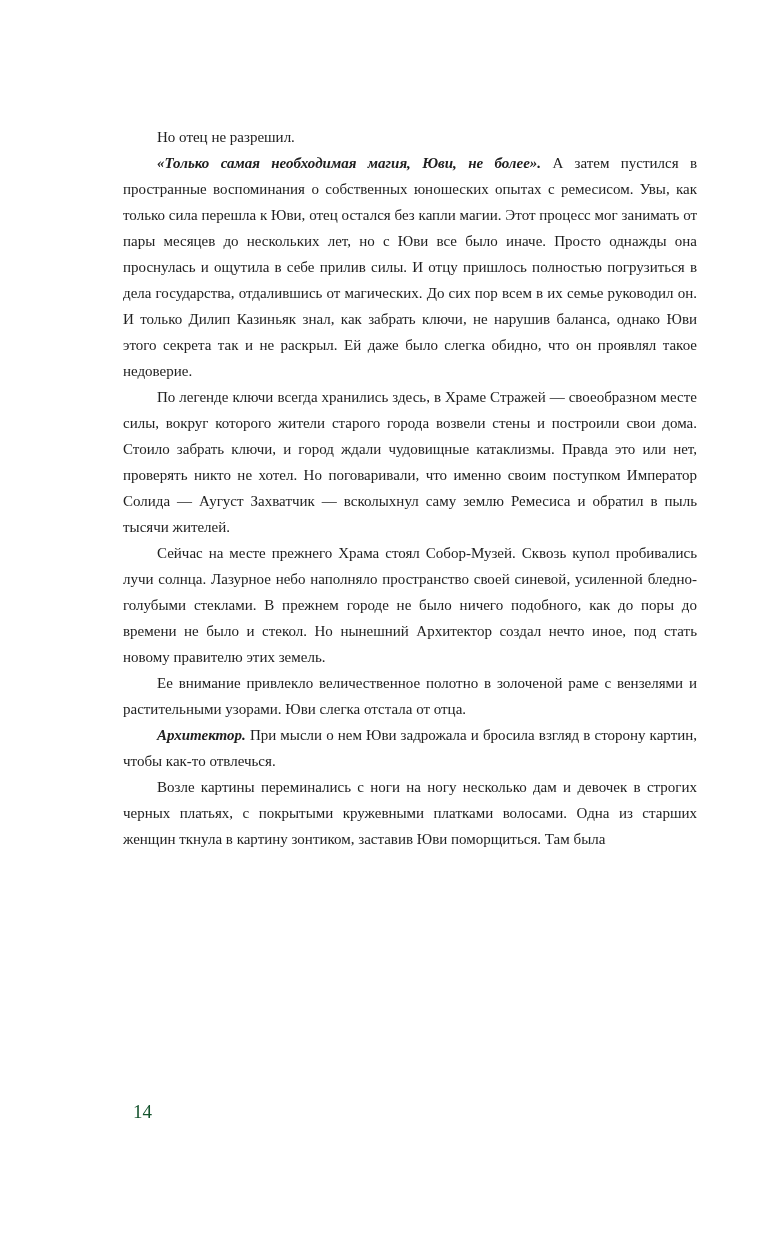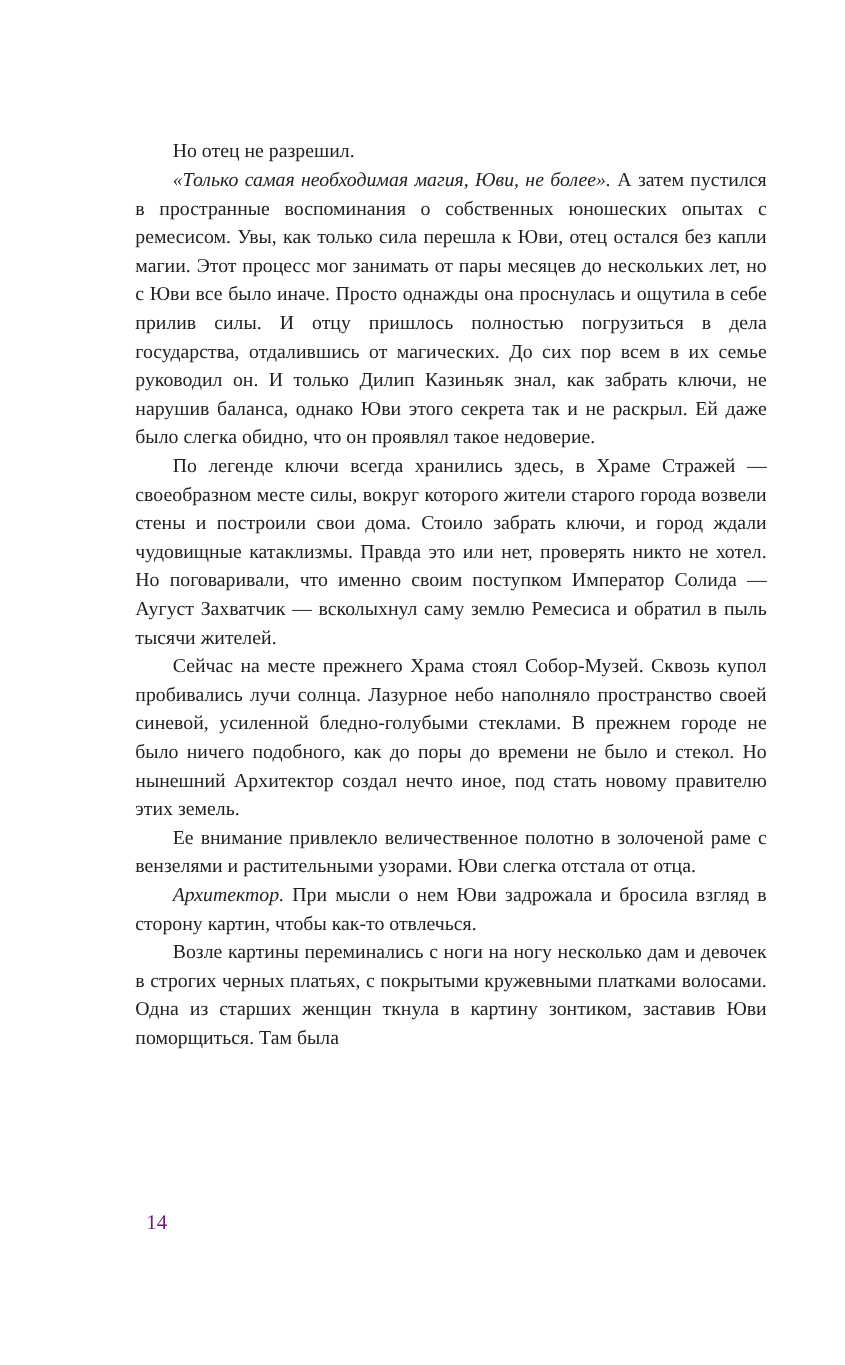--- a/index.html
+++ b/index.html
@@ -14,41 +14,42 @@
       background: #ffffff;
       overflow: hidden;
       font-family: "Liberation Serif", "DejaVu Serif", serif;
       color: #212121;
     }
     .text-block {
       position: absolute;
       left: 123px;
       top: 124px;
       width: 574px;
-      font-size: 18px;
+      font-size: 15px;
       line-height: 26px;
       text-align: justify;
       hyphens: auto;
       -webkit-hyphens: auto;
     }
     .text-block p {
       margin: 0;
       padding: 0;
       text-indent: 34px;
     }
     .italic {
       font-style: italic;
+      font-weight: bold;
     }
     .page-footer {
       position: absolute;
       left: 133px;
       top: 1100px;
       font-size: 19px;
       line-height: 24px;
-      color: #701a75;
+      color: #14532d;
     }
   </style>
 </head>
 <body>
 
 <div class="page">
   <div class="text-block">
       <p><span>Но отец не разрешил.</span></p>
       <p><span class="italic">«Только самая необходимая магия, Юви, не более».</span><span> А затем пустился в пространные воспоминания о собственных юношеских опытах с ремесисом. Увы, как только сила перешла к Юви, отец остался без капли магии. Этот процесс мог занимать от пары месяцев до нескольких лет, но с Юви все было иначе. Просто однажды она проснулась и ощутила в себе прилив силы. И отцу пришлось полностью погрузиться в дела государства, отдалившись от магических. До сих пор всем в их семье руководил он. И только Дилип Казиньяк знал, как забрать ключи, не нарушив баланса, однако Юви этого секрета так и не раскрыл. Ей даже было слегка обидно, что он проявлял такое недоверие.</span></p>
       <p><span>По легенде ключи всегда хранились здесь, в Храме Стражей — своеобразном месте силы, вокруг которого жители старого города возвели стены и построили свои дома. Стоило забрать ключи, и город ждали чудовищные катаклизмы. Правда это или нет, проверять никто не хотел. Но поговаривали, что именно своим поступком Император Солида — Аугуст Захватчик — всколыхнул саму землю Ремесиса и обратил в пыль тысячи жителей.</span></p>

